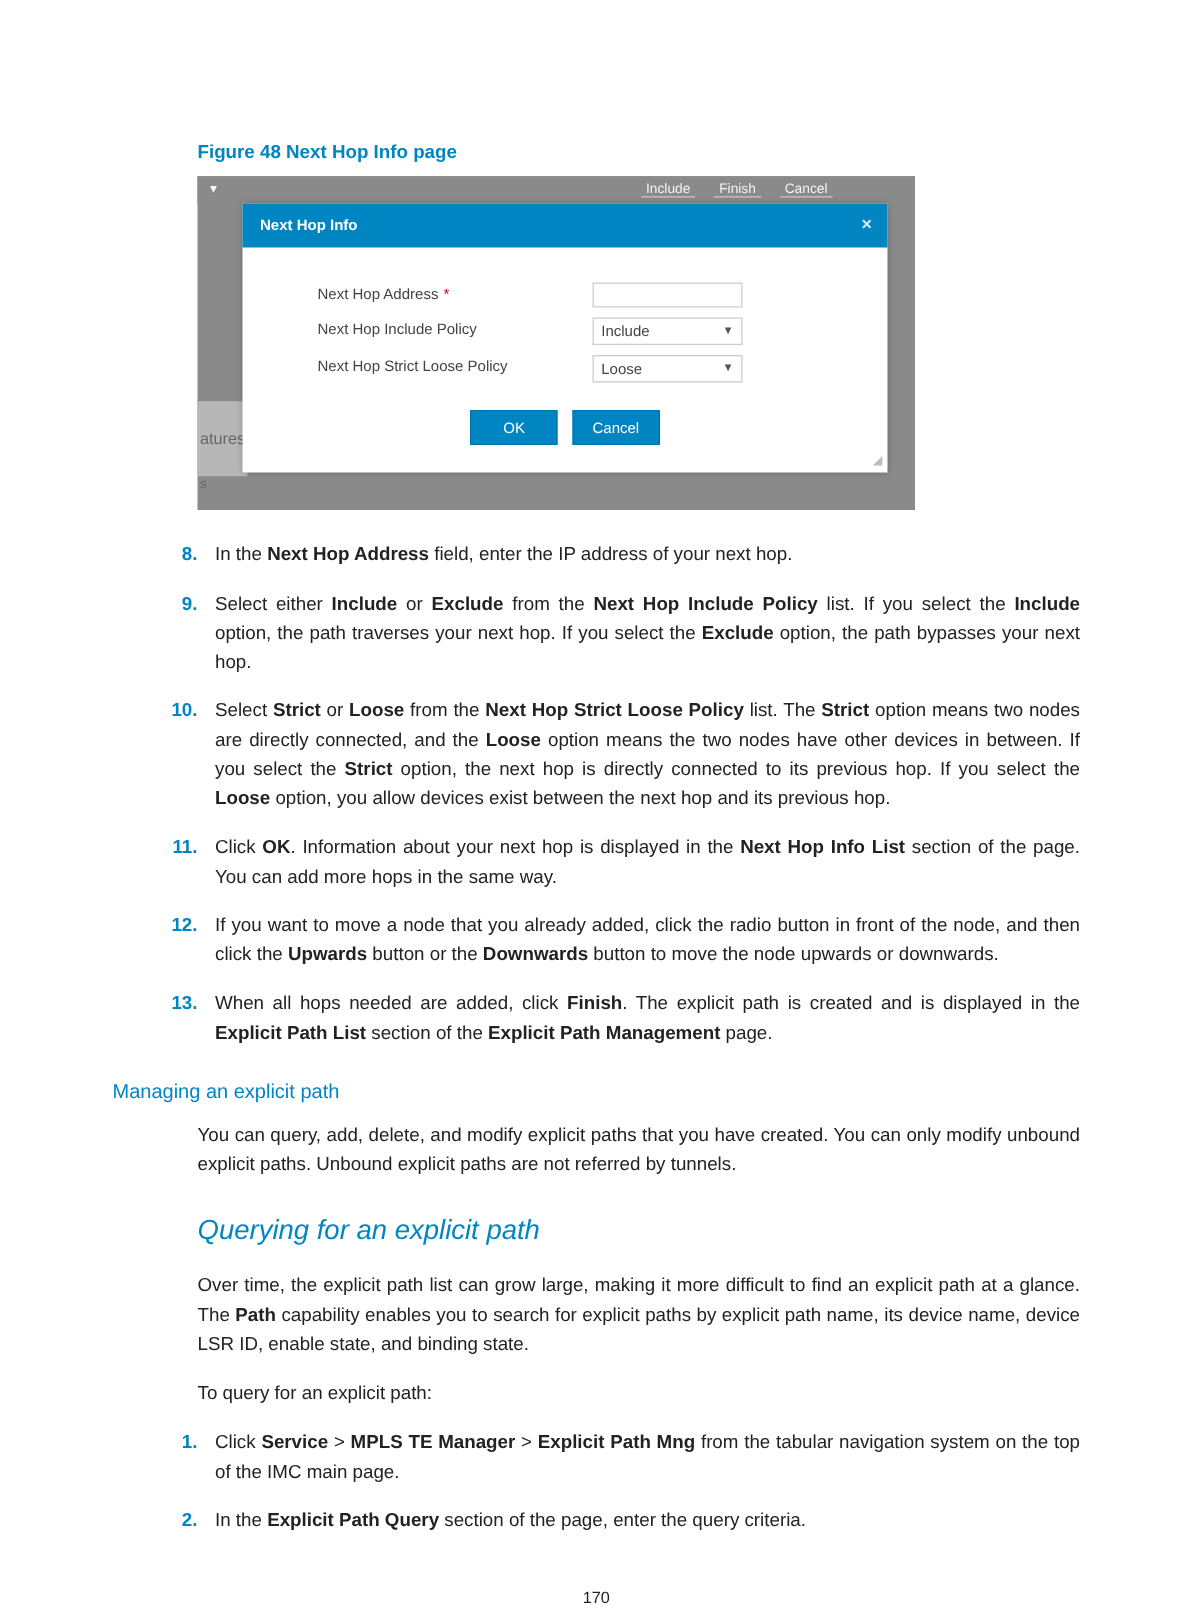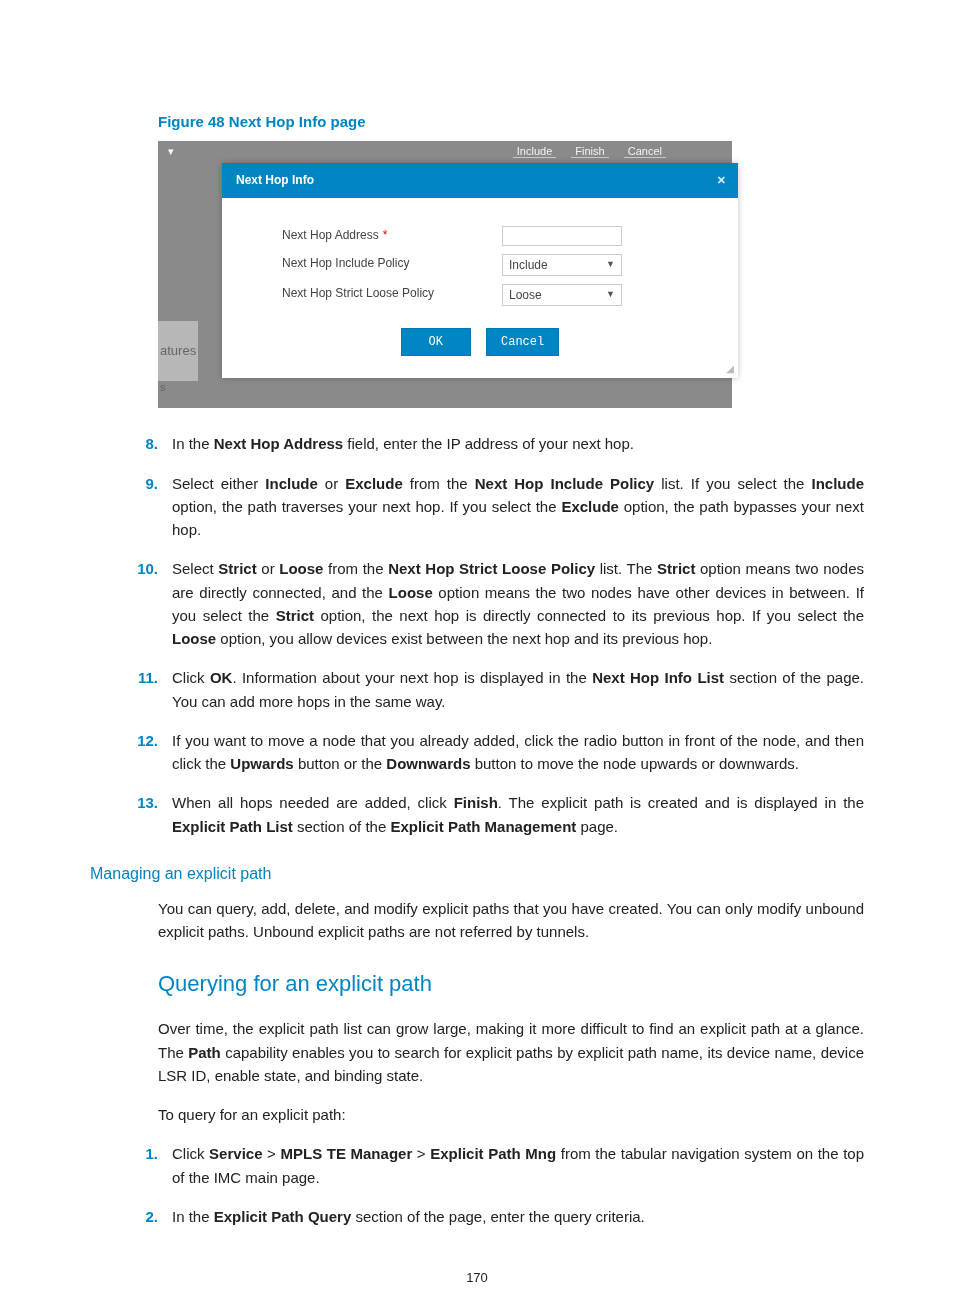--- a/index.html
+++ b/index.html
@@ -47,21 +47,21 @@
     position:absolute;
     right:60px;
     top:2px;
     color:#fff;
     font-size:11px;
     opacity:.9;
   }
   .ss-dim-btns span { margin:0 6px; border-bottom:1px solid rgba(255,255,255,.6); padding:0 4px;}
   .ss-dialog {
     position:relative;
-    margin:0 0 0 64px;
+    margin:0 0 0 36px;
     width:516px;
     background:#fff;
     box-shadow:0 0 6px rgba(0,0,0,.25);
   }
   .ss-dialog-title {
     background:#0085c3;
     color:#fff;
     font-weight:bold;
     font-size:12px;
     padding:8px 14px;
@@ -112,21 +112,20 @@
     align-items:center;
     justify-content:space-between;
   }
   .ss-select .caret {
     font-size:9px;
     color:#555;
   }
   .ss-dialog-btns {
     text-align:center;
     padding:14px 0 4px 0;
-    font-family:Liberation Mono, monospace;
   }
   .ss-btn {
     display:inline-block;
     min-width:40px;
     padding:4px 14px;
     font-size:12px;
     color:#fff;
     background:#0085c3;
     border:1px solid #0077af;
     margin:0 4px;
@@ -182,20 +181,21 @@
   }
   .plain {
     margin:0 0 16px 68px;
     text-align:justify;
   }
   .section-h3 {
     color:#0085c3;
     font-weight:normal;
     font-size:22px;
     margin:24px 0 16px 68px;
+    font-style:italic;
   }
   .pagenum {
     text-align:center;
     font-size:13px;
     color:#222;
     margin-top:40px;
   }
   b { font-weight:bold; }
 </style>
 </head>

